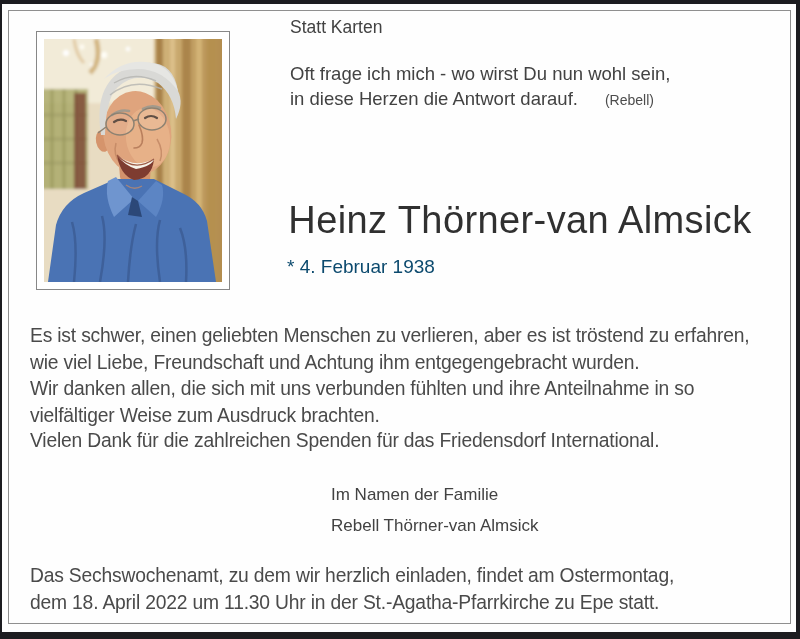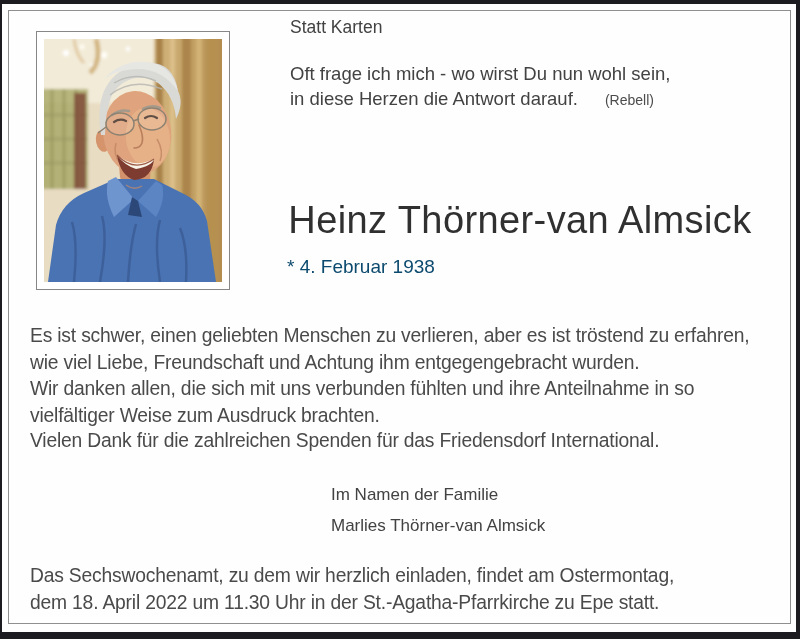--- a/index.html
+++ b/index.html
@@ -136,19 +136,19 @@
 
   <div class="condensed para-condolence">Es ist schwer, einen geliebten Menschen zu verlieren, aber es ist tröstend zu erfahren,
 wie viel Liebe, Freundschaft und Achtung ihm entgegengebracht wurden.
 Wir danken allen, die sich mit uns verbunden fühlten und ihre Anteilnahme in so
 vielfältiger Weise zum Ausdruck brachten.</div>
 
   <div class="condensed para-thanks">Vielen Dank für die zahlreichen Spenden für das Friedensdorf International.</div>
 
   <div class="family">
     <div>Im Namen der Familie</div>
-    <div>Marlies Thörner-van Almsick</div>
+    <div>Rebell Thörner-van Almsick</div>
   </div>
 
   <div class="condensed para-service">Das Sechswochenamt, zu dem wir herzlich einladen, findet am Ostermontag,
 dem 18. April 2022 um 11.30 Uhr in der St.-Agatha-Pfarrkirche zu Epe statt.</div>
 
 </div>
 
 </body></html>

